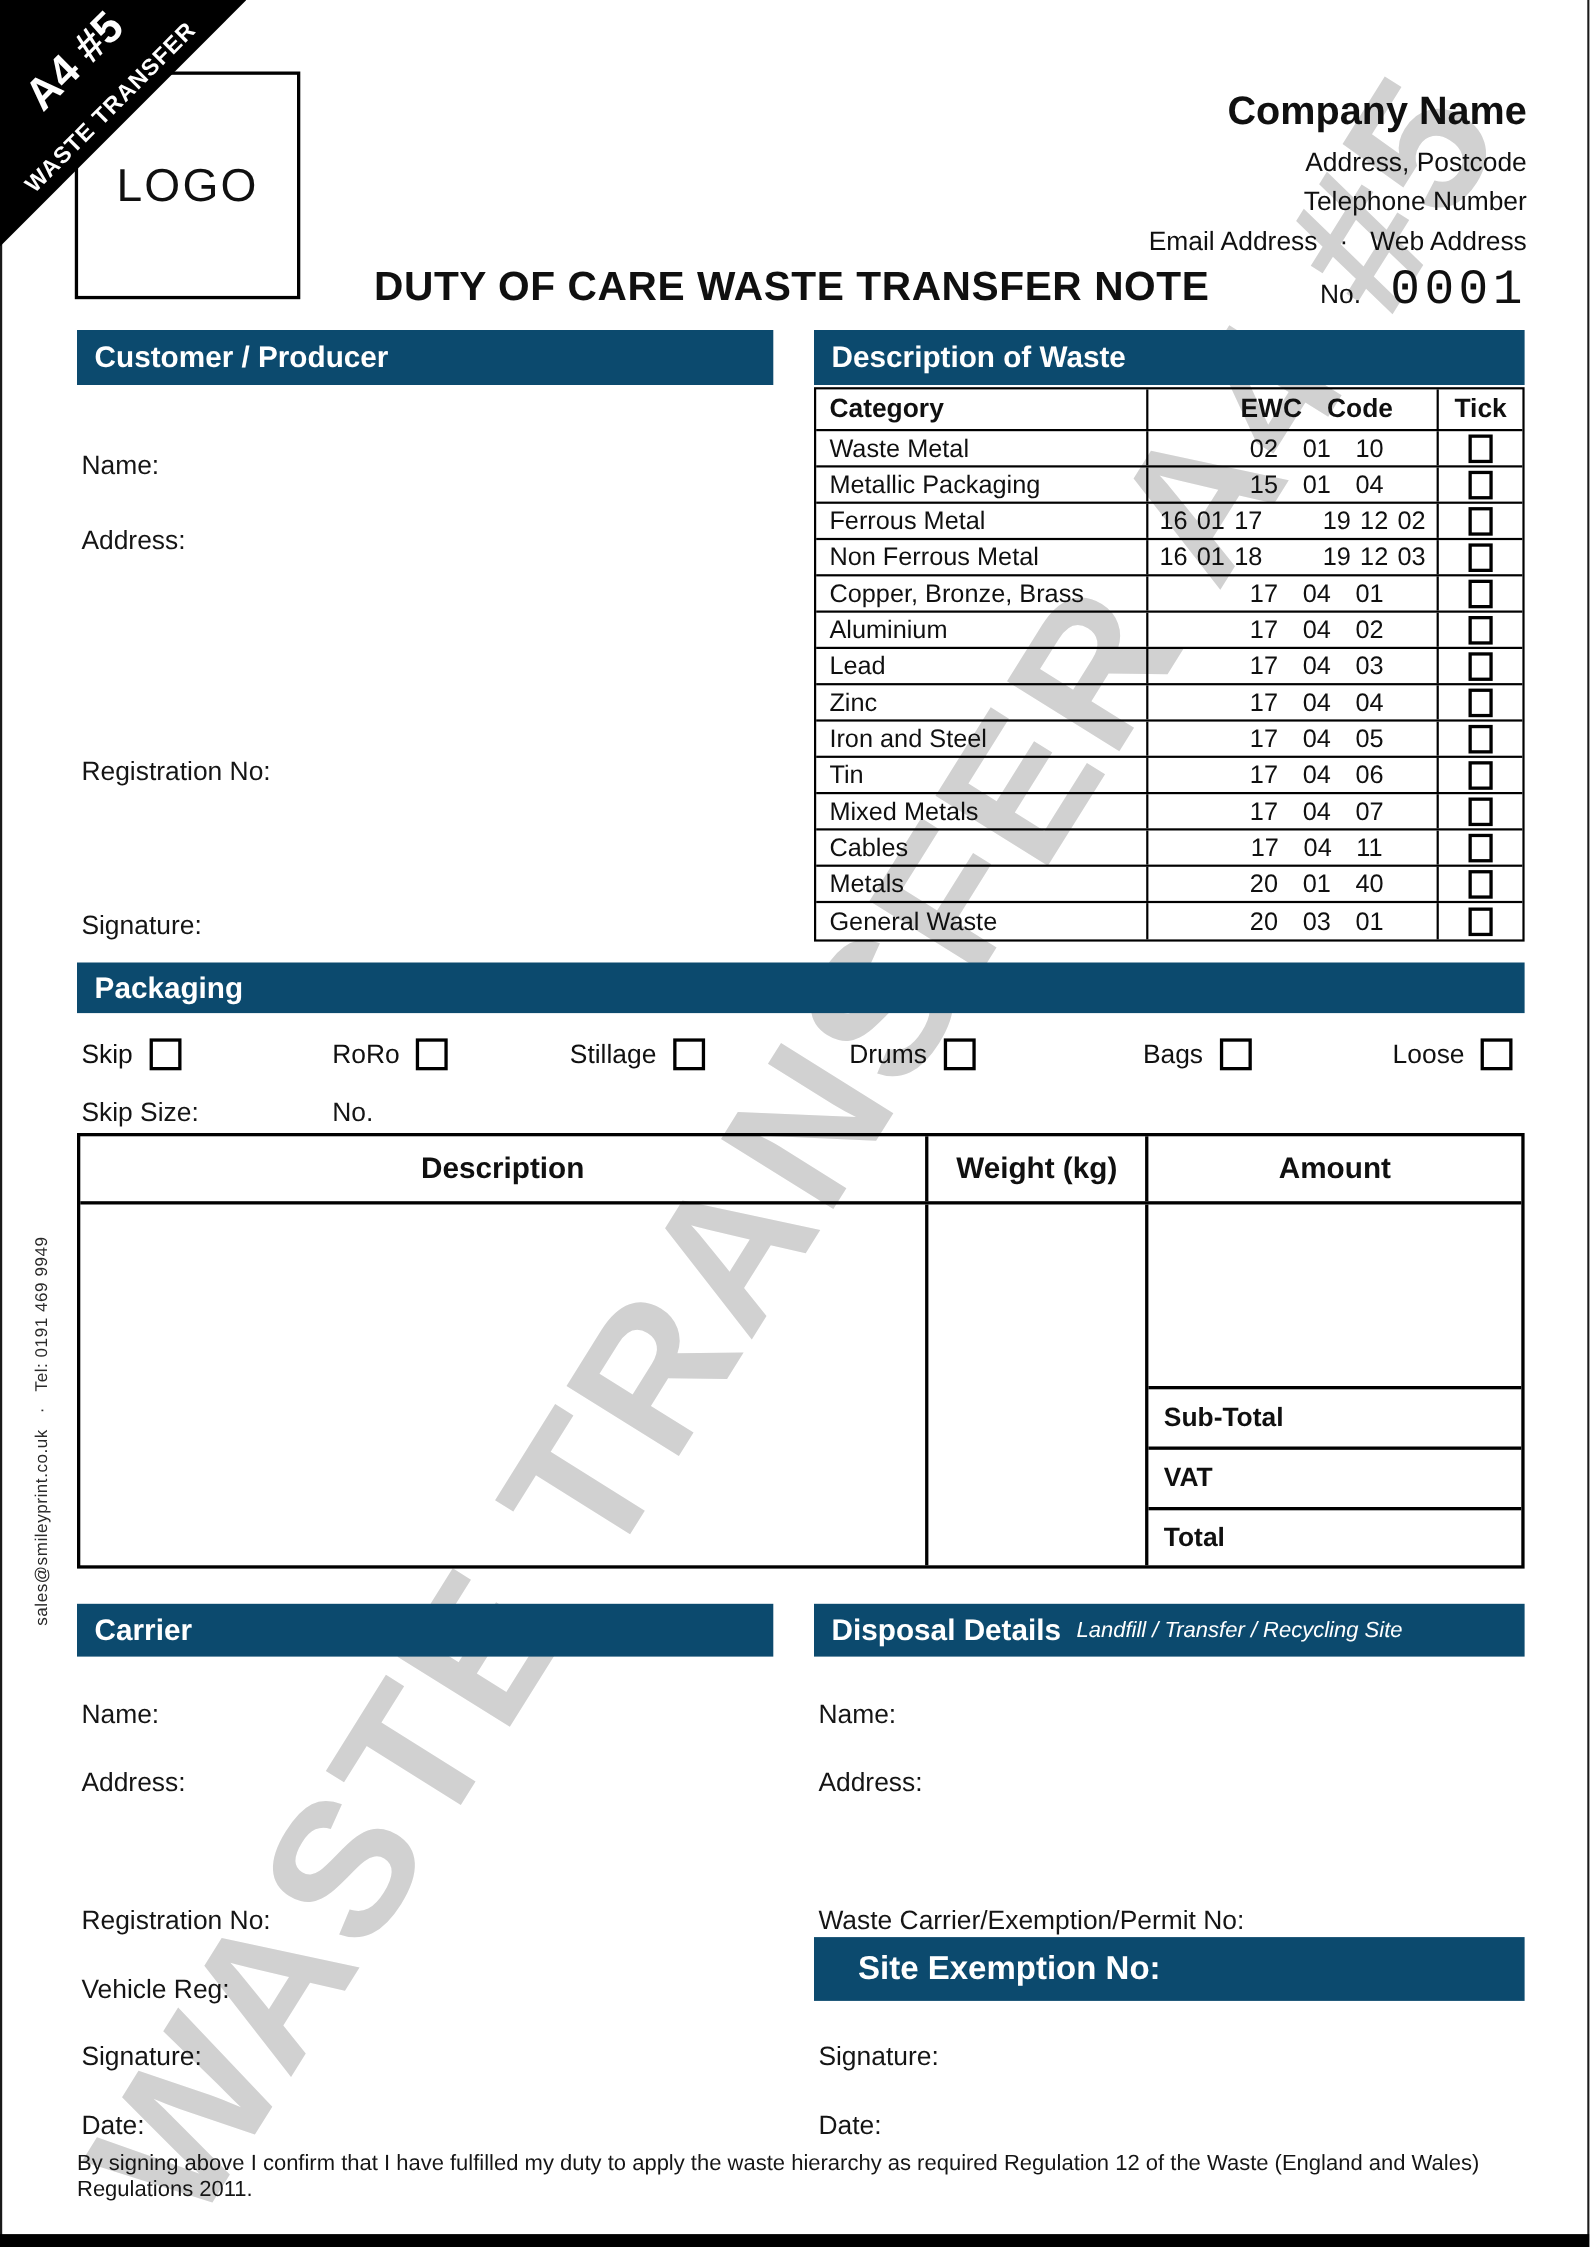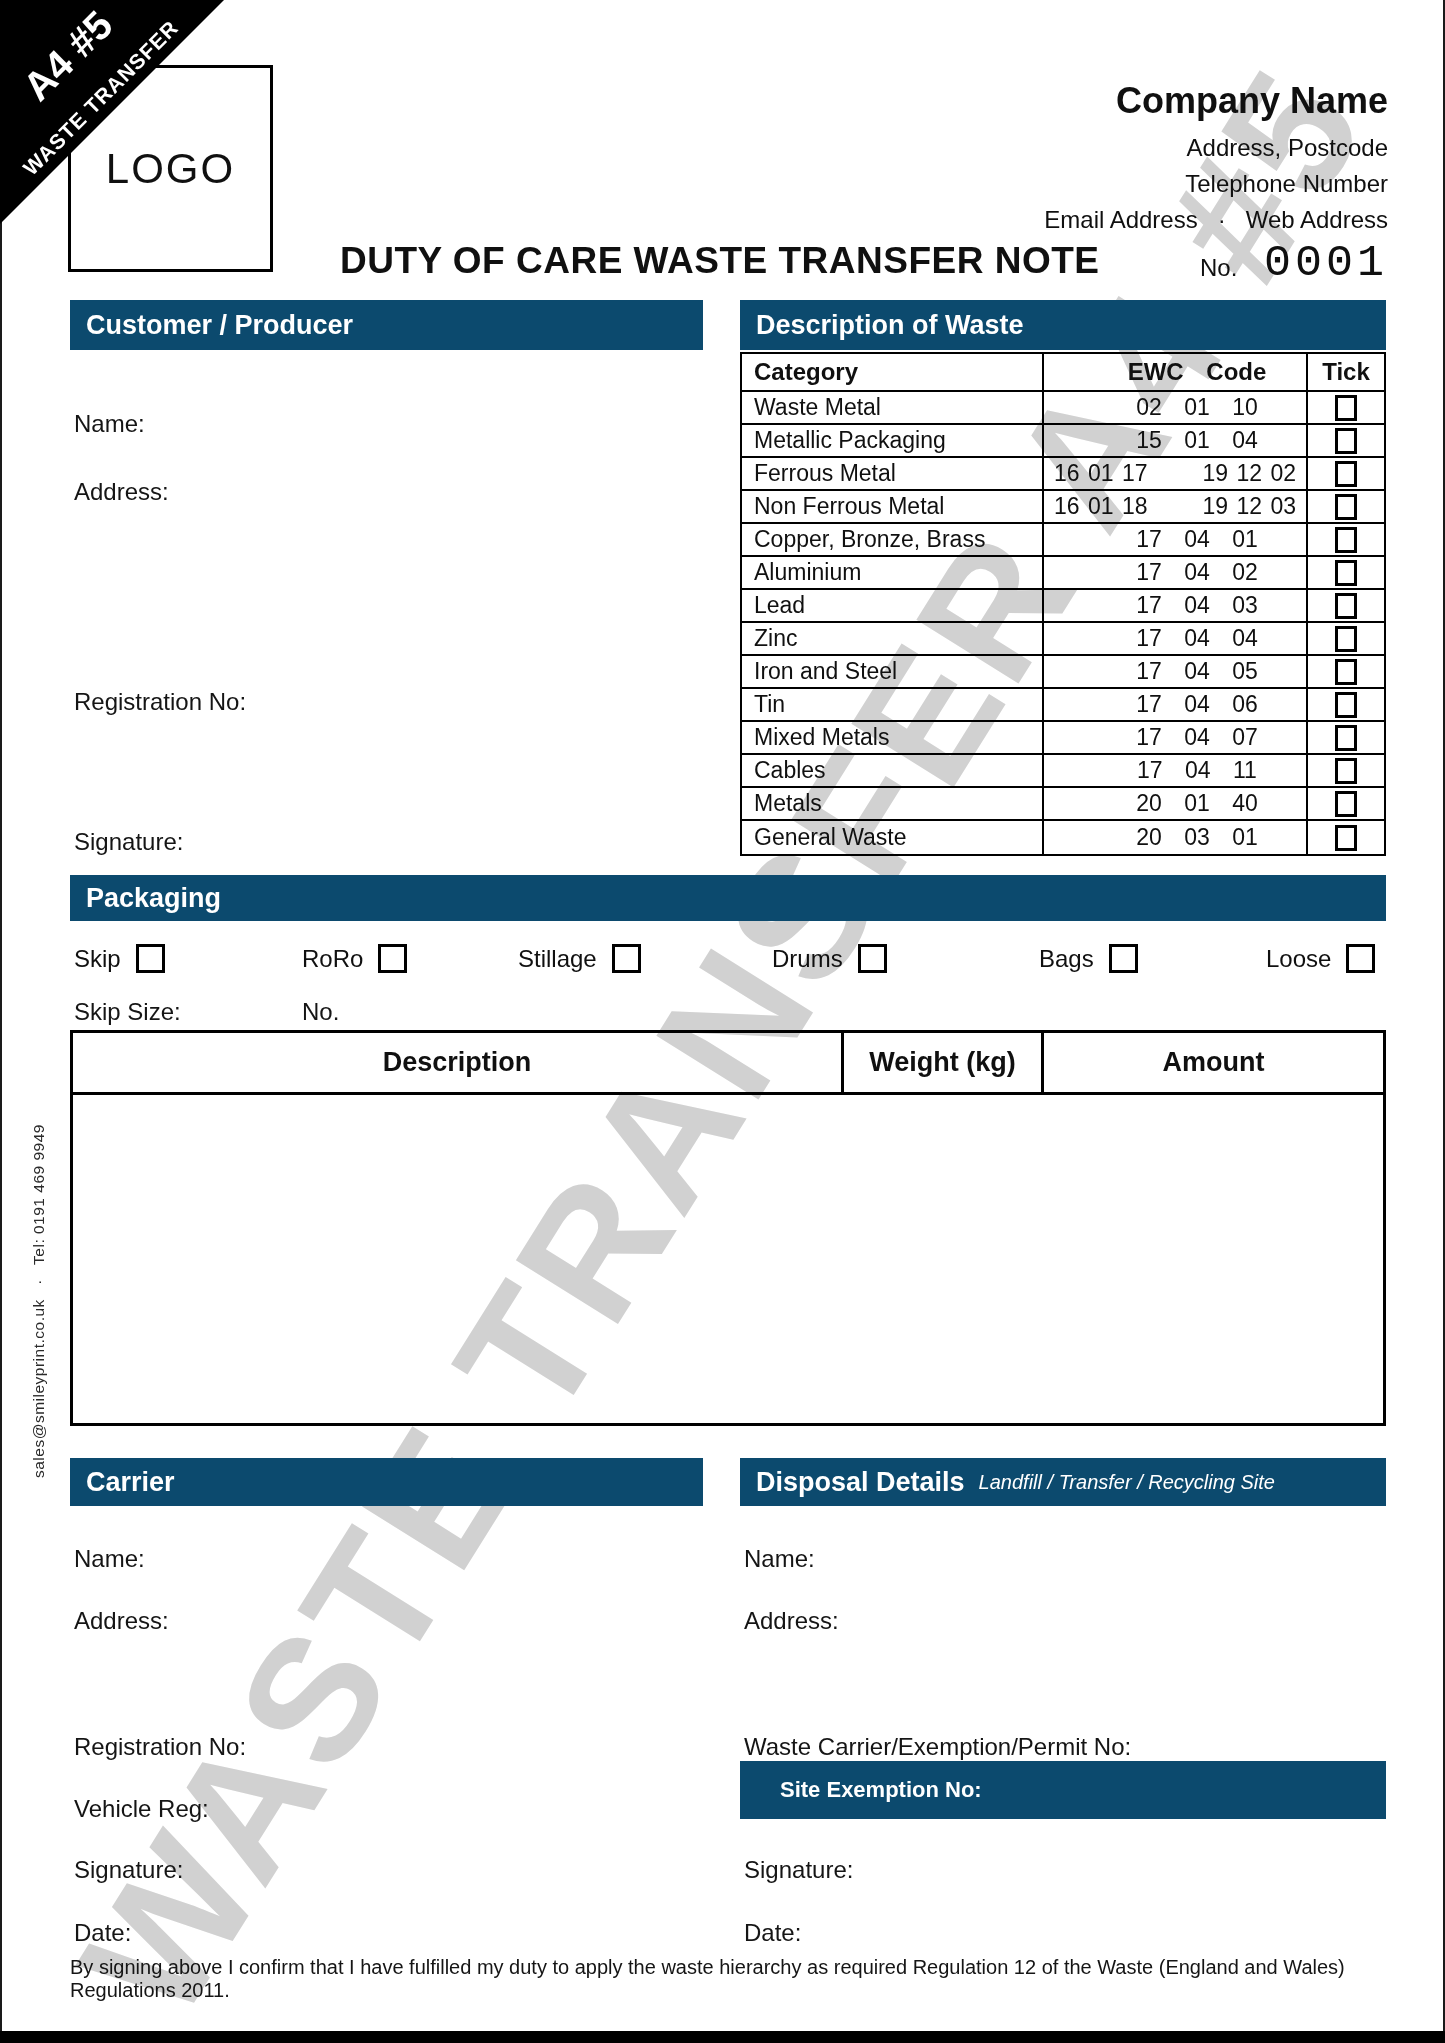--- a/index.html
+++ b/index.html
@@ -310,32 +310,49 @@
       </div>
     <div class="flabel" style="left:74px; top:998px;">Skip Size:</div>
     <div class="flabel" style="left:302px; top:998px;">No.</div>
 
     <div class="itable">
       <div class="it-head">
         <div class="col-desc">Description</div>
         <div class="col-weight">Weight (kg)</div>
         <div class="col-amount" style="display:flex;align-items:center;justify-content:center;">Amount</div>
       </div>
+      <div class="it-body">
+        <div class="col-desc"></div>
+        <div class="col-weight"></div>
+        <div class="col-amount">
+          <div class="totals-stack" id="totals-stack">
+              <div class="totals-row" style="height: 55px;">
+                <span>Sub-Total</span>
+              </div>
+              <div class="totals-row" style="height: 55px;">
+                <span>VAT</span>
+              </div>
+              <div class="totals-row" style="height: 53px;">
+                <span>Total</span>
+              </div>
+            </div>
+        </div>
+      </div>
     </div>
 
     <div class="bar" style="left:70px; top:1458px; width:633px; height:48px;">
       <span class="bt">Carrier</span>
     </div>
     <div class="bar" style="left:740px; top:1458px; width:646px; height:48px;">
       <span class="bt">Disposal Details</span>
       <span class="bsub">Landfill / Transfer / Recycling Site</span>
     </div>
 
     <div class="bar" style="left:740px; top:1761px; width:646px; height:58px; padding-left:40px;">
-      <span class="bt" style="font-size:22px;">Site Exemption No:</span>
+      <span class="bt" style="font-size:30px;">Site Exemption No:</span>
     </div>
 
     <div class="disclaimer">By signing above I confirm that I have fulfilled my duty to apply the waste hierarchy as required Regulation 12 of the Waste (England and Wales) Regulations 2011.</div>
 
     <div class="side-contact">sales@smileyprint.co.uk   ·   Tel: 0191 469 9949</div>
 
   <div class="flabel" style="left: 74px; top: 410px;">Name:</div>
       <div class="flabel" style="left: 74px; top: 478px;">Address:</div>
       <div class="flabel" style="left: 74px; top: 688px;">Registration No:</div>
       <div class="flabel" style="left: 74px; top: 828px;">Signature:</div>

